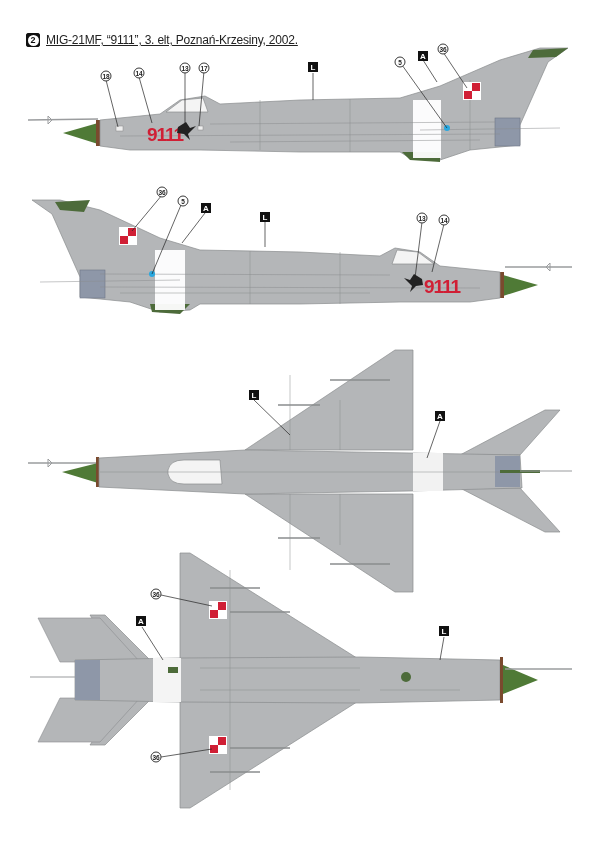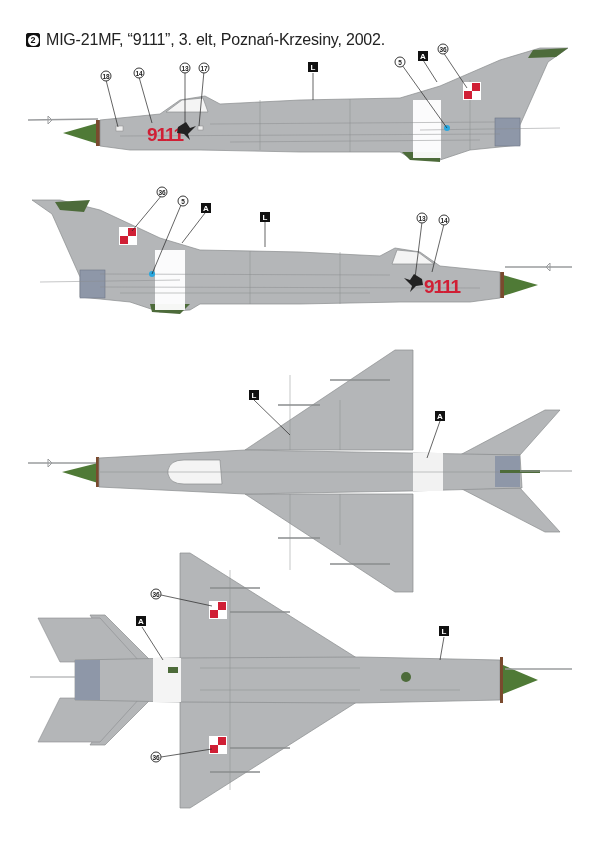--- a/index.html
+++ b/index.html
@@ -1,20 +1,20 @@
 <!DOCTYPE html>
 <html><head>
 <meta charset="utf-8">
 <style>
   html,body{margin:0;padding:0;background:#ffffff;}
   body{width:600px;height:848px;position:relative;overflow:hidden;font-family:"Liberation Sans",sans-serif;}
   .header{position:absolute;left:26px;top:32px;height:16px;display:flex;align-items:center;gap:6px;}
   .num-badge{width:14px;height:14px;background:#111;border-radius:3px;color:#fff;font-weight:bold;font-size:11px;display:flex;align-items:center;justify-content:center;box-shadow:inset 0 0 0 1.5px #111;}
   .num-badge span{display:inline-block;width:11px;height:11px;border-radius:50%;background:#fff;color:#111;font-size:9px;line-height:11px;text-align:center;}
-  .title{font-size:16px;color:#222;letter-spacing:-0.2px;}
+  .title{font-size:12px;color:#222;letter-spacing:-0.2px;text-decoration:underline;}
   svg.view{position:absolute;left:0;overflow:visible;}
   .callout-c text{font-family:"Liberation Sans",sans-serif;font-size:6.5px;font-weight:bold;fill:#222;text-anchor:middle;dominant-baseline:central;}
   .callout-s text{font-family:"Liberation Sans",sans-serif;font-size:8px;font-weight:bold;fill:#fff;text-anchor:middle;dominant-baseline:central;}
   .tail-num{font-family:"Liberation Sans",sans-serif;font-weight:bold;font-size:19px;fill:#d01f35;letter-spacing:-1px;}
 </style>
 </head>
 <body>
 
 <div class="header">
   <div class="num-badge">

